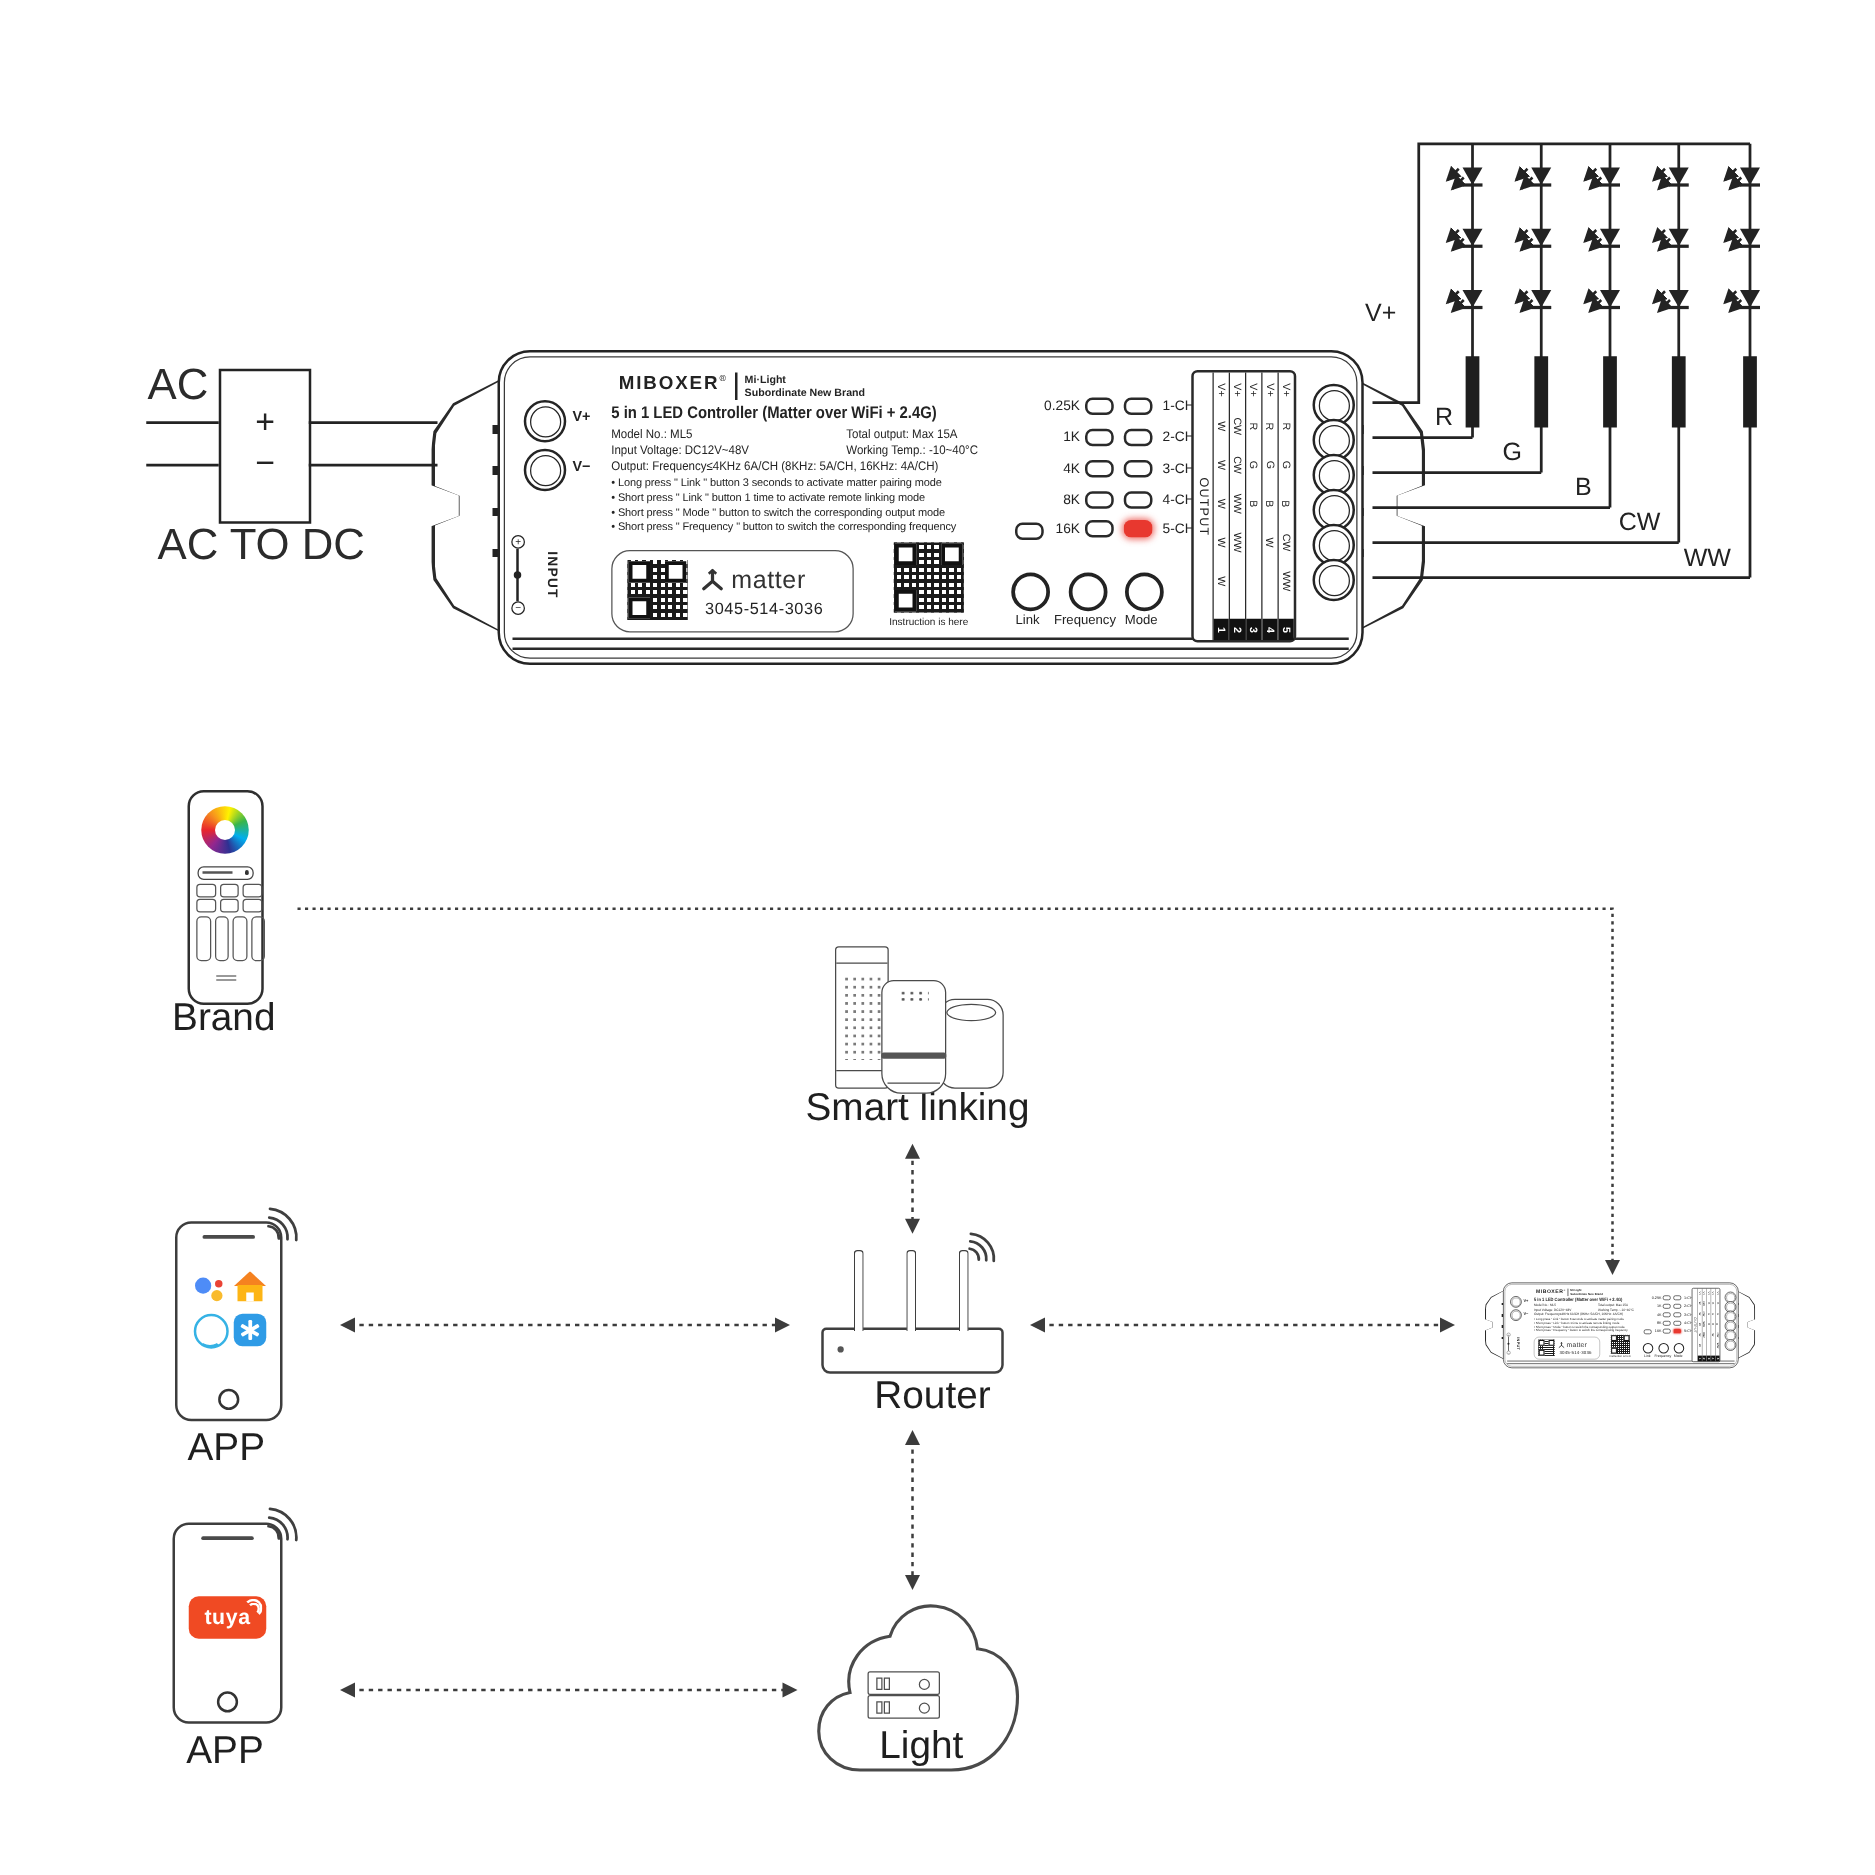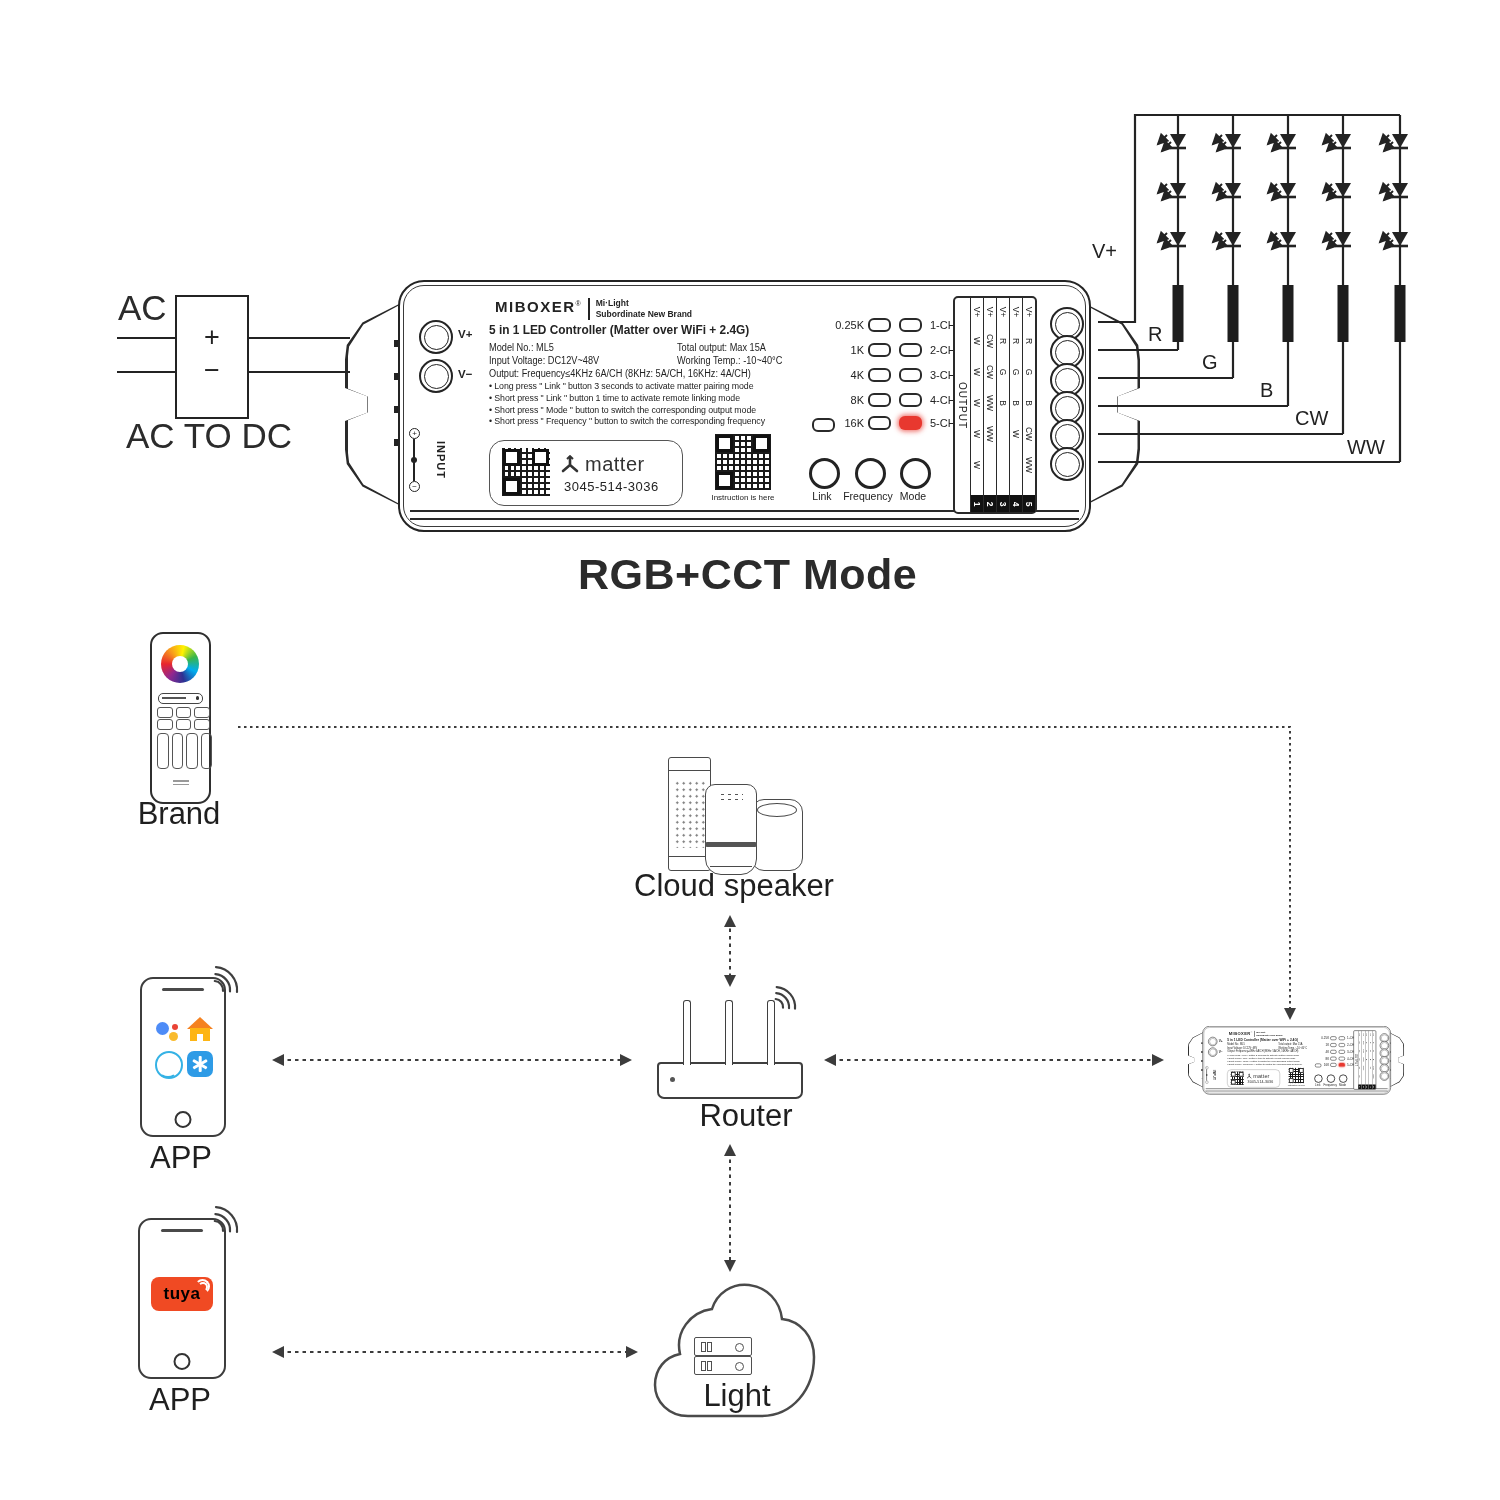--- a/index.html
+++ b/index.html
@@ -111,21 +111,21 @@
   .gh .roof{position:absolute;left:0;top:0;width:26px;height:12px;background:#f58220;clip-path:polygon(50% 0,100% 100%,0 100%);}
   .gh .wall{position:absolute;left:3px;top:11px;width:20px;height:13px;background:#fdb515;}
   .gh .door{position:absolute;left:10px;top:17px;width:6px;height:7px;background:#fff;}
   .al{position:relative;width:24px;height:24px;border:2.4px solid #35b2e5;border-radius:50%;}
   .al::after{content:"";position:absolute;left:2px;bottom:-1px;width:14px;height:8px;border:2.4px solid rgba(0,0,0,0);border-bottom-color:#35b2e5;border-radius:50%;}
   .st{position:relative;width:26px;height:26px;border-radius:7px;background:#2e9be6;}
   .st i{position:absolute;left:50%;top:50%;width:2.6px;height:16px;background:#fff;border-radius:1px;}
   .st i:nth-child(1){transform:translate(-50%,-50%) rotate(0deg);}
   .st i:nth-child(2){transform:translate(-50%,-50%) rotate(60deg);}
   .st i:nth-child(3){transform:translate(-50%,-50%) rotate(120deg);}
-  .tuya{position:absolute;left:11px;top:57px;width:62px;height:34px;background:#f04a23;border-radius:8px;color:#000000;
+  .tuya{position:absolute;left:11px;top:57px;width:62px;height:34px;background:#f04a23;border-radius:8px;color:#ffffff;
         font-weight:bold;font-size:17px;display:flex;align-items:center;justify-content:center;letter-spacing:.5px;}
   .tuya .arc1{position:absolute;right:5px;top:5px;width:6px;height:6px;border:2px solid rgba(0,0,0,0);border-top-color:#fff;border-right-color:#fff;border-radius:50%;}
   .tuya .arc2{position:absolute;right:3px;top:2px;width:11px;height:11px;border:2px solid rgba(0,0,0,0);border-top-color:#fff;border-right-color:#fff;border-radius:50%;}
 
   
   .spk1{position:absolute;left:668px;top:757px;width:41px;height:112px;border:1.8px solid #4a4a4a;border-radius:3px;background:#fff;z-index:3;}
   .spk1::before{content:"";position:absolute;left:0;right:0;top:12px;border-top:1.5px solid #4a4a4a;}
   .spk1::after{content:"";position:absolute;left:0;right:0;bottom:13px;border-top:1.5px solid #4a4a4a;}
   .spk1 .dots{position:absolute;left:5px;right:5px;top:22px;bottom:22px;background-image:radial-gradient(#7a7a7a 1.1px,rgba(0,0,0,0) 1.3px);background-size:6.5px 6.5px;}
   .spk2{position:absolute;left:705px;top:784px;width:50px;height:89px;border:1.8px solid #4a4a4a;border-radius:10px 10px 16px 16px;background:#fff;z-index:4;}
@@ -404,21 +404,20 @@
     </div>
   </div>
 
   <div class="wlab" style="left:1092px;top:240px">V+</div>
   <div class="wlab" style="left:1148px;top:323px">R</div>
   <div class="wlab" style="left:1202px;top:351px">G</div>
   <div class="wlab" style="left:1260px;top:379px">B</div>
   <div class="wlab" style="left:1295px;top:407px">CW</div>
   <div class="wlab" style="left:1347px;top:436px">WW</div>
 
-  <div class="mode-title">RGB+CCT Mode</div>
 
   <div class="remote">
     <div class="wheel"></div>
     <div class="rslider"></div>
     <div class="r-row" style="top:73px">
         <span class="r-btn"></span>
         <span class="r-btn"></span>
         <span class="r-btn"></span>
       </div>
     <div class="r-row" style="top:85px">
@@ -437,21 +436,21 @@
   <div class="dlab" style="left:118px;top:796px;width:122px">Brand</div>
 
   <div class="spk1">
       <div class="dots"></div>
     </div>
   <div class="spk2">
       <div class="tdots"></div>
       <div class="band"></div>
     </div>
   <div class="spk3"></div>
-  <div class="dlab" style="left:628px;top:868px;width:212px">Cloud speaker</div>
+  <div class="dlab" style="left:628px;top:868px;width:212px">Smart linking</div>
 
   <div class="router">
     <div class="ant a1"></div>
     <div class="ant a2"></div>
     <div class="ant a3"></div>
     <div class="led"></div>
   </div>
   <div class="dlab" style="left:671px;top:1098px;width:150px">Router</div>
 
   <div class="phone p1">

